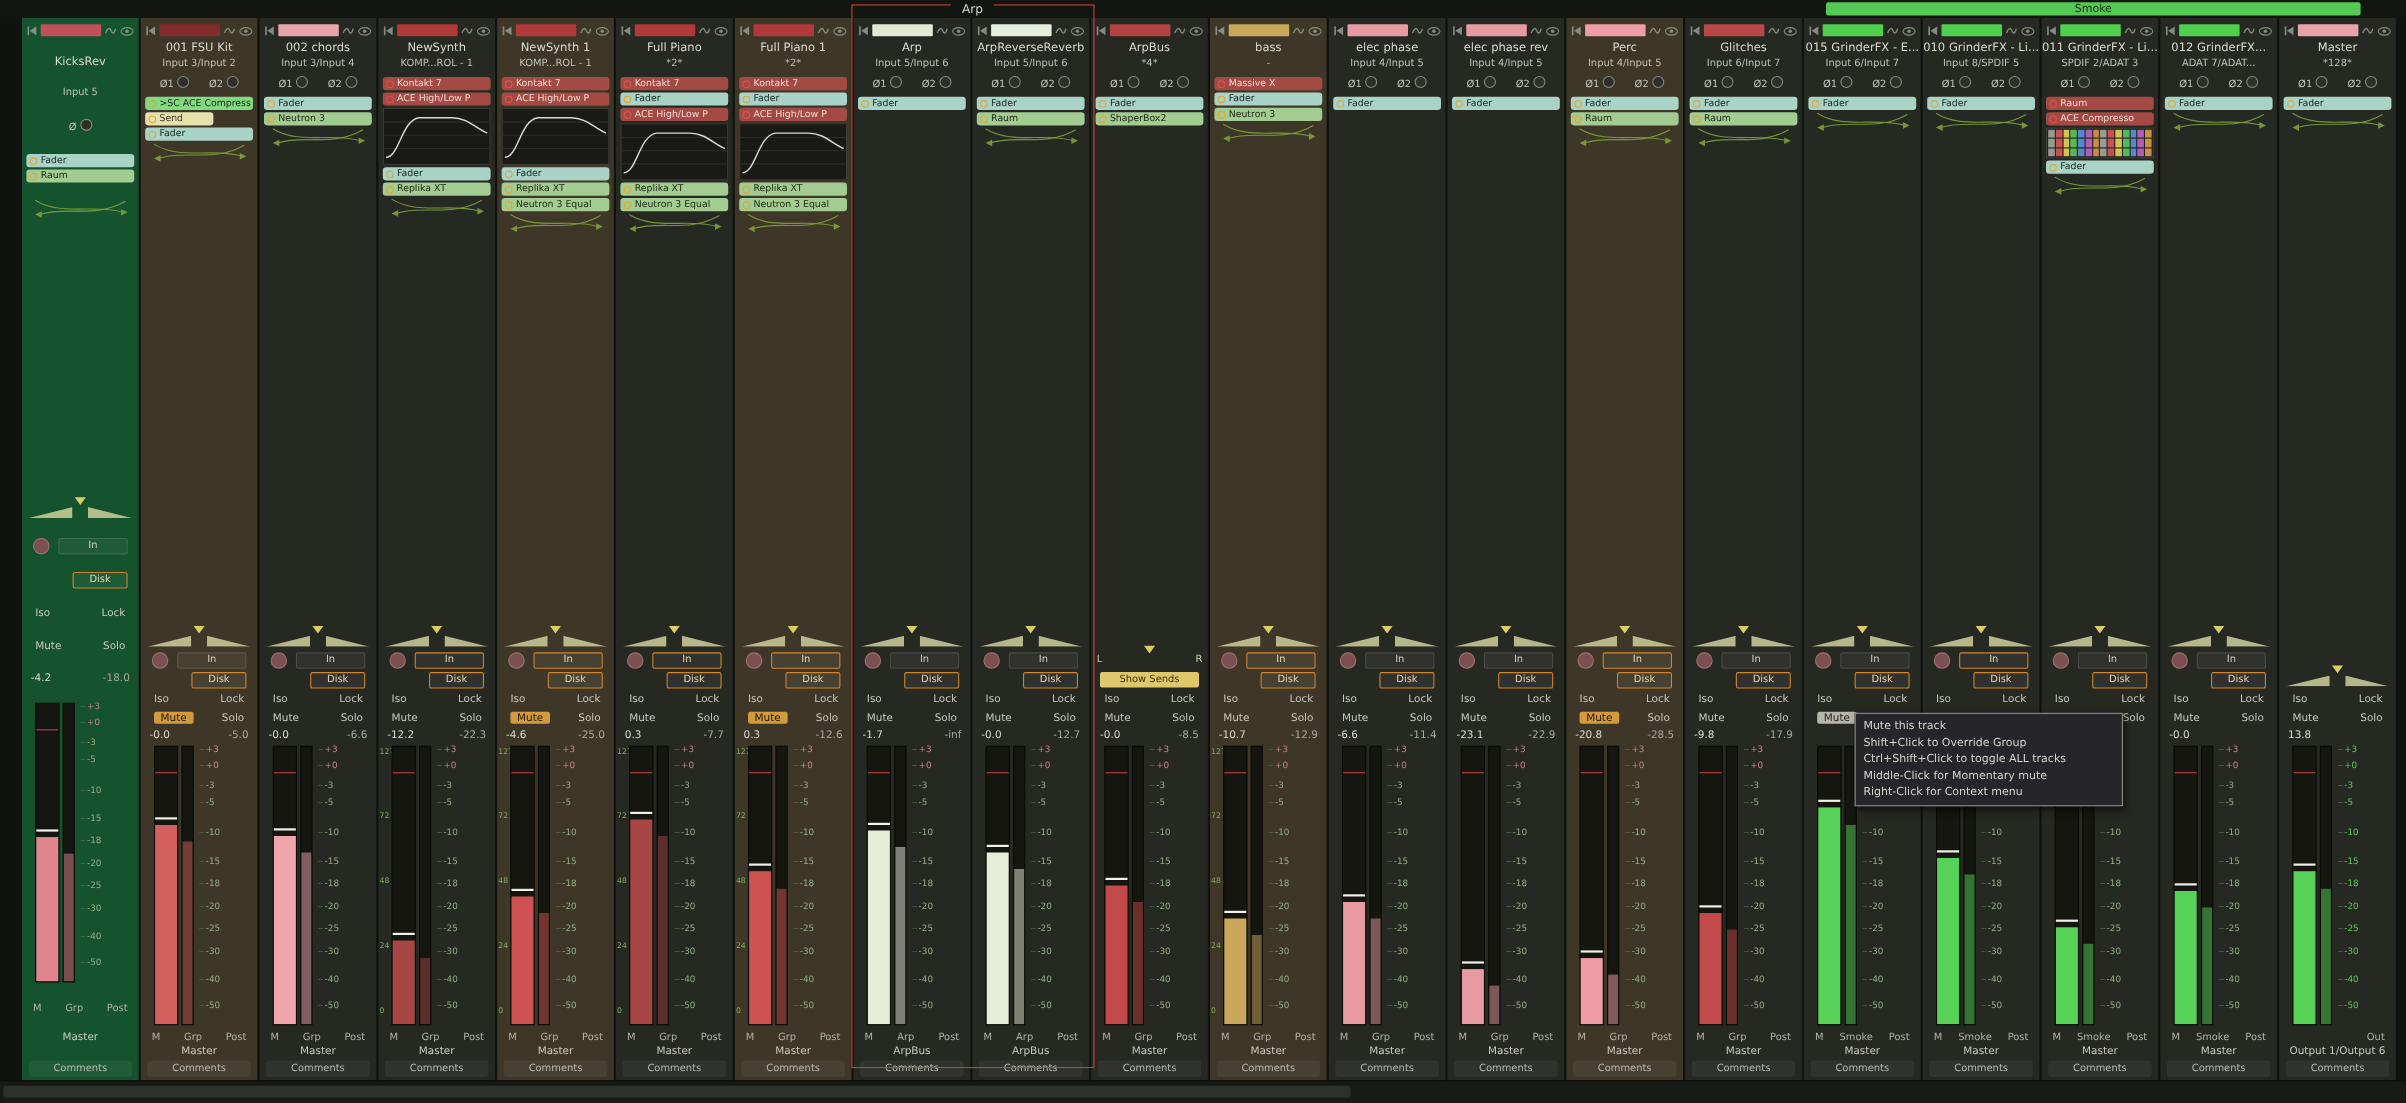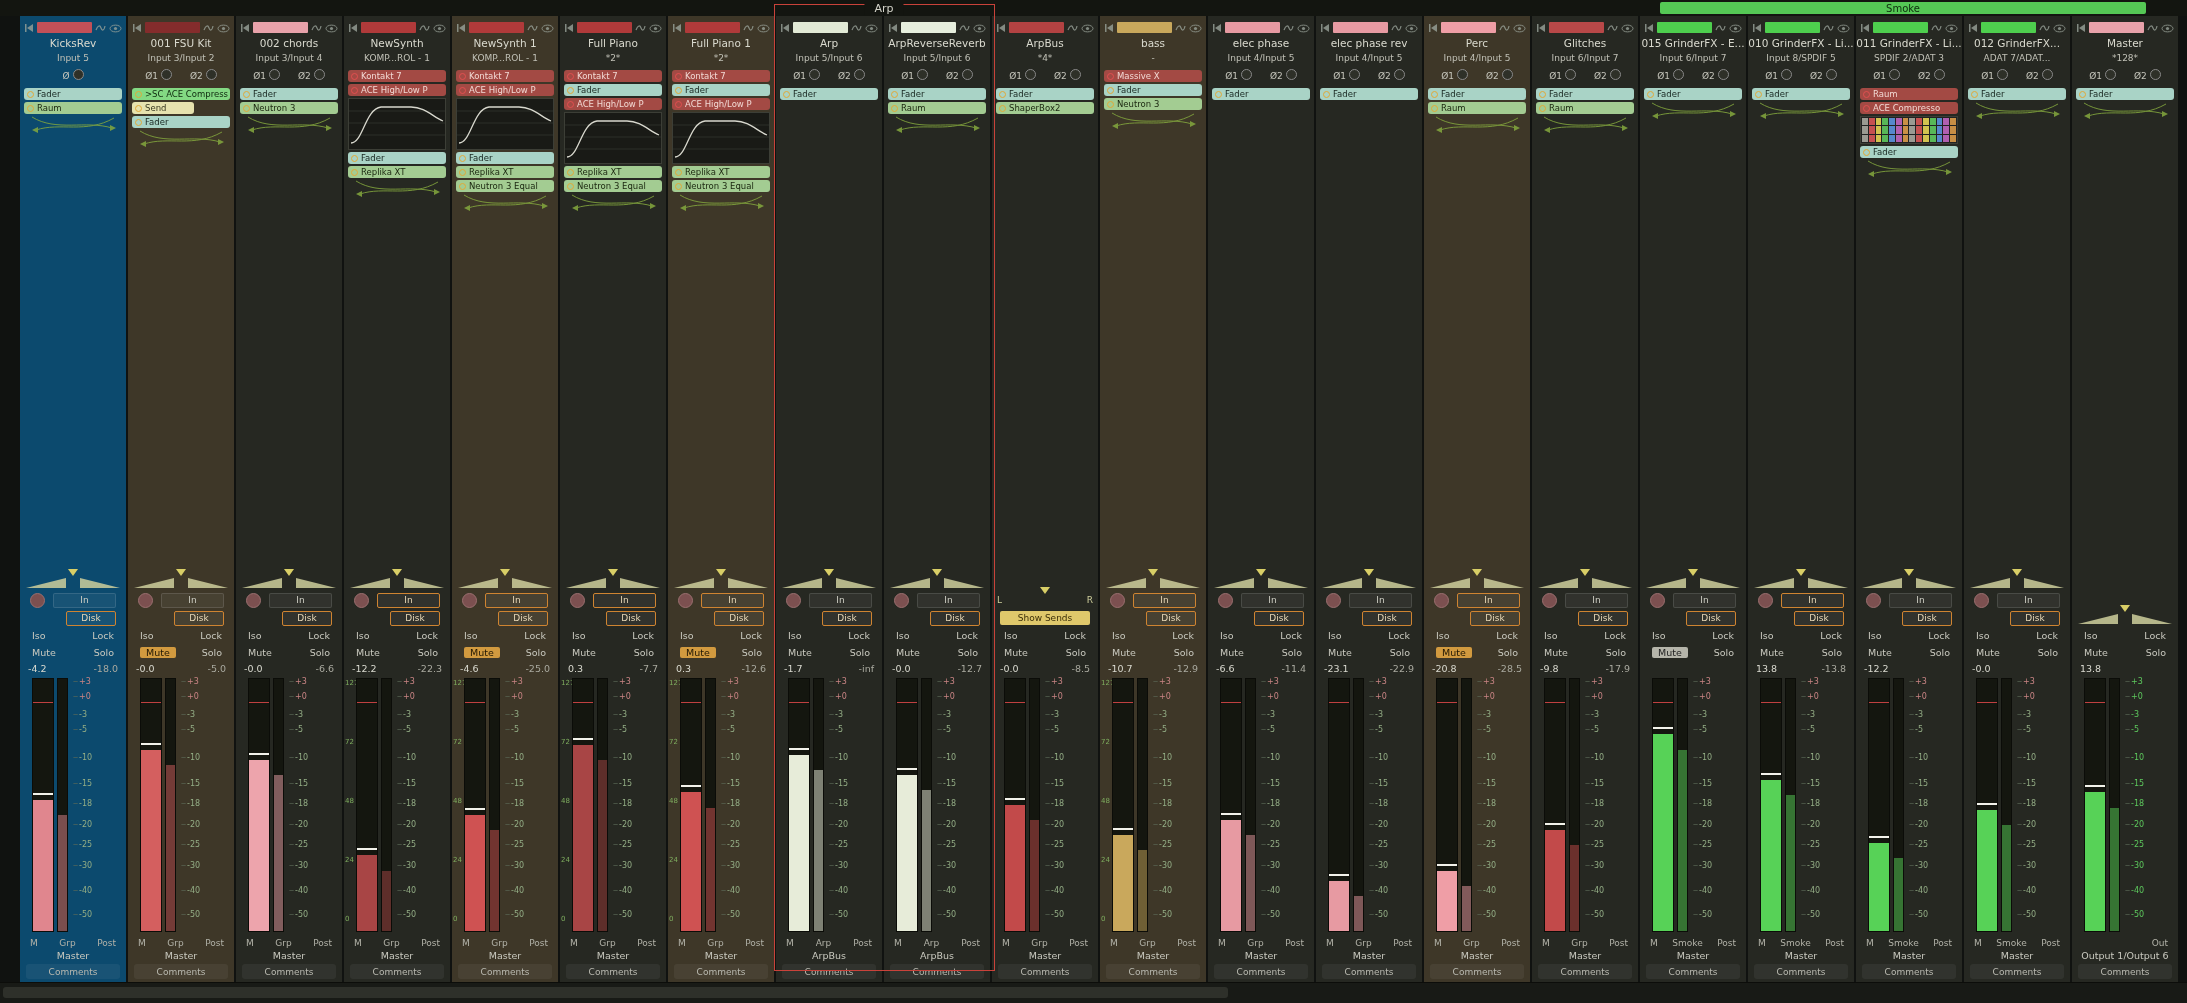--- a/index.html
+++ b/index.html
@@ -7,21 +7,21 @@
         font-family:"DejaVu Sans",sans-serif;color:#ccc;}
   .topbar{position:absolute;top:0;left:0;right:0;height:16px;background:#131510;z-index:3;}
   .strips{position:absolute;top:16px;left:0;right:0;bottom:20px;display:flex;gap:2px;
           padding-left:20px;background:#101210;overflow:hidden;}
   .bottombar{position:absolute;bottom:0;left:0;right:0;height:20px;background:#181a16;border-top:1px solid #0c0d0a;}
   .bthumb{position:absolute;left:3px;top:4px;height:11px;width:56%;background:#2e302a;border-radius:3px;}
 
   .strip{flex:0 0 106px;width:106px;display:flex;flex-direction:column;overflow:hidden;position:relative;}
   .strip.dark{background:#262822;}
   .strip.brown{background:#3e3728;}
-  .strip.olive{background:#0c4a6e;}
+  .strip.olive{background:#14532d;gap:13px;}
 
   .hdr{display:flex;align-items:center;gap:3px;height:18px;padding:2px 4px 0 4px;}
   .swatch{flex:1;height:11px;border-radius:1px;}
   .hico{flex:0 0 auto;opacity:.8;}
 
   .tname{height:15px;line-height:15px;font-size:10.5px;color:#dadacf;text-align:center;white-space:nowrap;overflow:hidden;}
   .inrow{position:relative;height:15px;line-height:15px;font-size:9px;color:#c0c0b6;text-align:center;white-space:nowrap;overflow:hidden;}
   .panrow{display:flex;justify-content:center;gap:18px;align-items:center;height:18px;font-size:9px;color:#c6c6bc;}
   .panknob{display:inline-block;width:9px;height:9px;border-radius:50%;border:1px solid #888;background:#2e3028;margin-left:3px;vertical-align:-1px;}
 
@@ -2036,17 +2036,24 @@
         <div class="comments">Comments</div>
       </div>
     </div>
 
   <div class="selrect"></div>
   <div class="sellabel">Arp</div>
   <div class="smokeribbon">
     <span>Smoke</span>
   </div>
 
+  <div class="tooltip">
+      <div>Mute this track</div>
+      <div>Shift+Click to Override Group</div>
+      <div>Ctrl+Shift+Click to toggle ALL tracks</div>
+      <div>Middle-Click for Momentary mute</div>
+      <div>Right-Click for Context menu</div>
+    </div>
 
   <div class="bottombar">
     <div class="bthumb"></div>
   </div>
 </div>
 
 </body></html>

